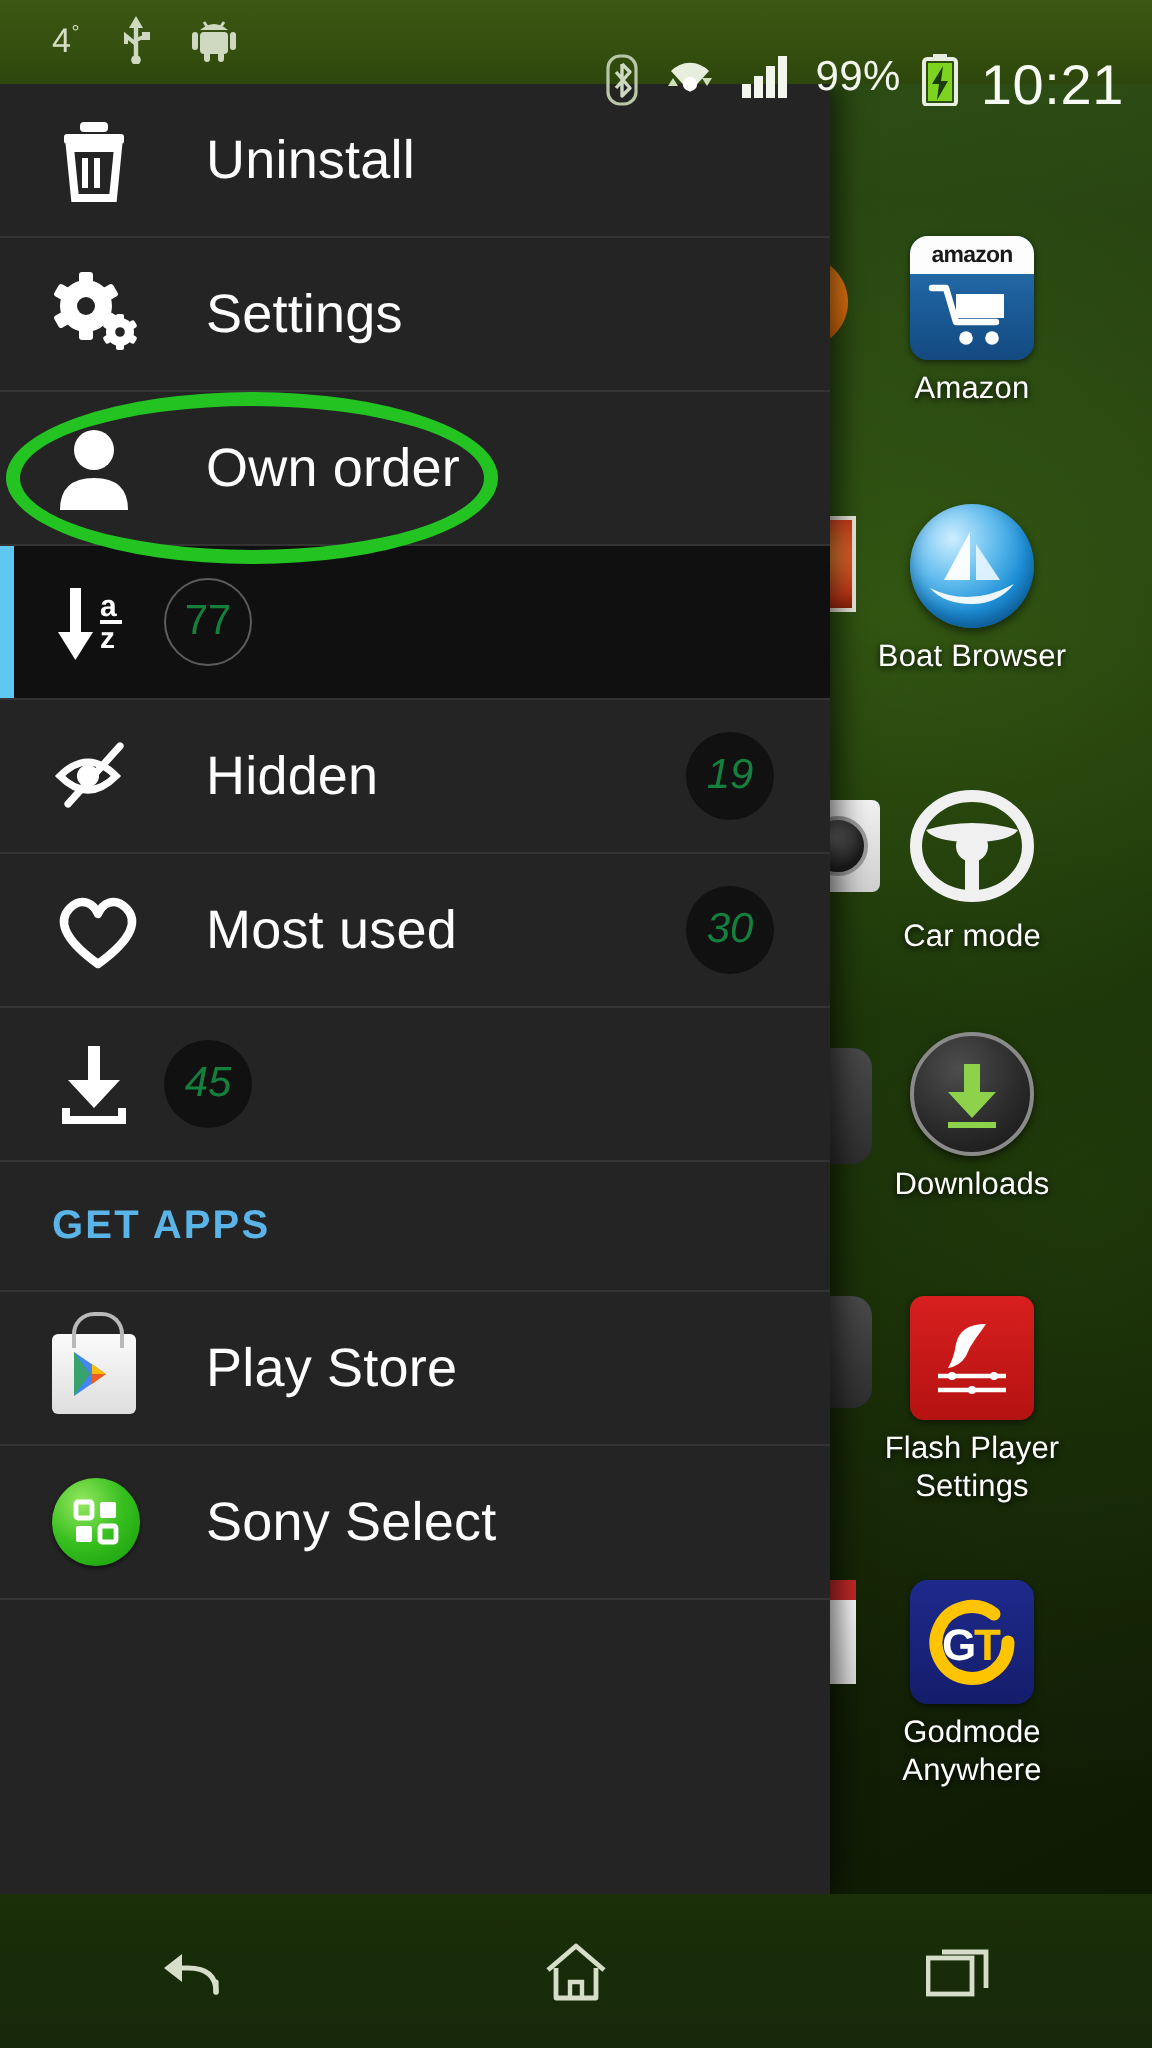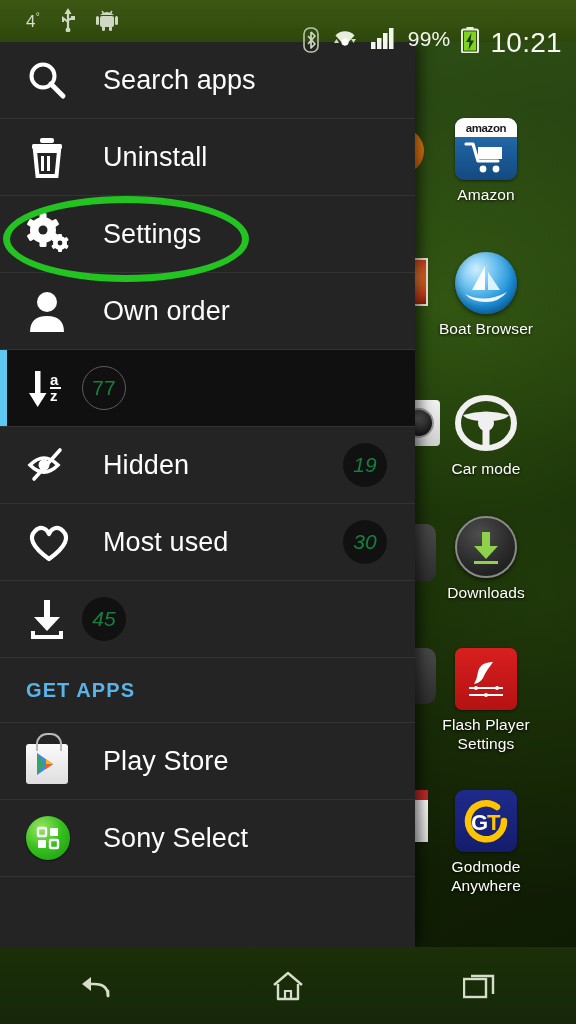--- a/index.html
+++ b/index.html
@@ -281,29 +281,20 @@
         <text x="12" y="36" font-family="Liberation Sans, sans-serif" font-size="22" font-weight="bold" fill="#ffffff">G</text>
         <text x="28" y="36" font-family="Liberation Sans, sans-serif" font-size="22" font-weight="bold" fill="#ffc400">T</text>
       </svg>
     </div>
     <div class="app-label">Godmode Anywhere</div>
   </div>
 </div>
 
 <div id="menu">
 
-  <div class="row">
-    <span class="row-ico">
-      <svg width="42" height="42" viewBox="0 0 42 42">
-        <circle cx="17" cy="17" r="11.5" fill="none" stroke="#ffffff" stroke-width="4"></circle>
-        <path d="M25 25 L37 37" stroke="#ffffff" stroke-width="5" stroke-linecap="round"></path>
-      </svg>
-    </span>
-    <span class="row-label">Search apps</span>
-  </div>
 
   <div class="row">
     <span class="row-ico">
       <svg width="42" height="44" viewBox="0 0 42 44">
         <rect x="14" y="3" width="14" height="5" rx="2" fill="#ffffff"></rect>
         <rect x="6" y="9" width="30" height="5" rx="1.5" fill="#ffffff"></rect>
         <path d="M9 16 h24 l-2.5 25 h-19 z" fill="none" stroke="#ffffff" stroke-width="4"></path>
         <rect x="15" y="21" width="3" height="15" fill="#ffffff"></rect>
         <rect x="21" y="21" width="3" height="15" fill="#ffffff"></rect>
       </svg>

